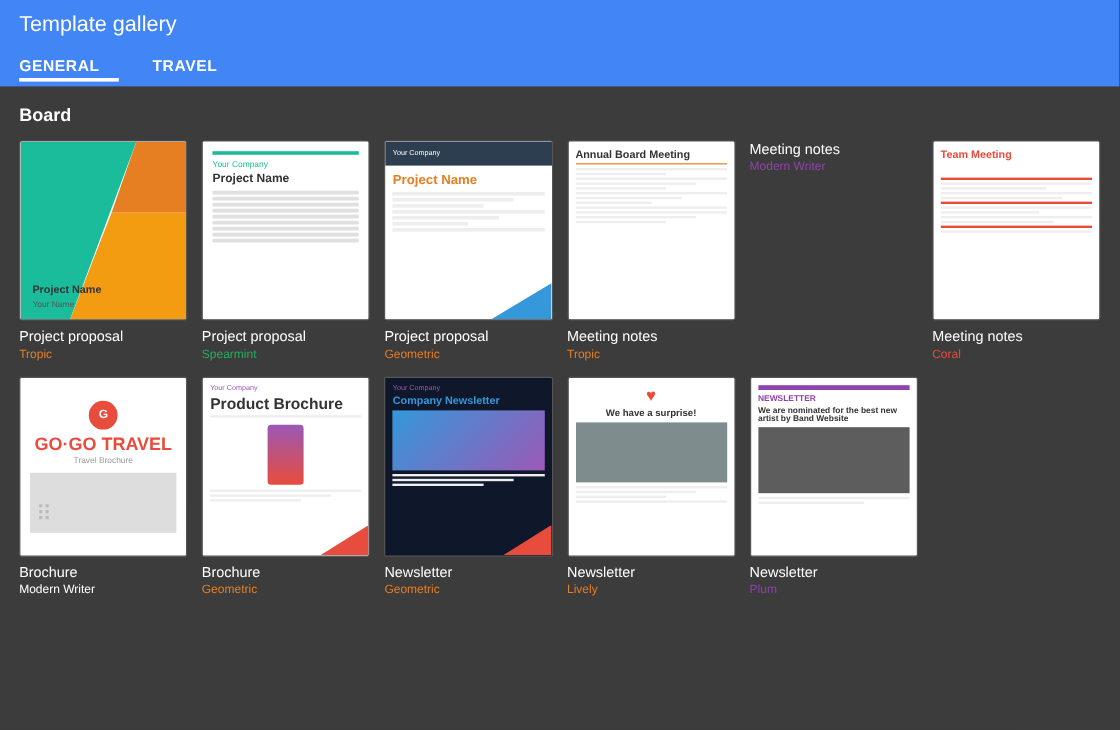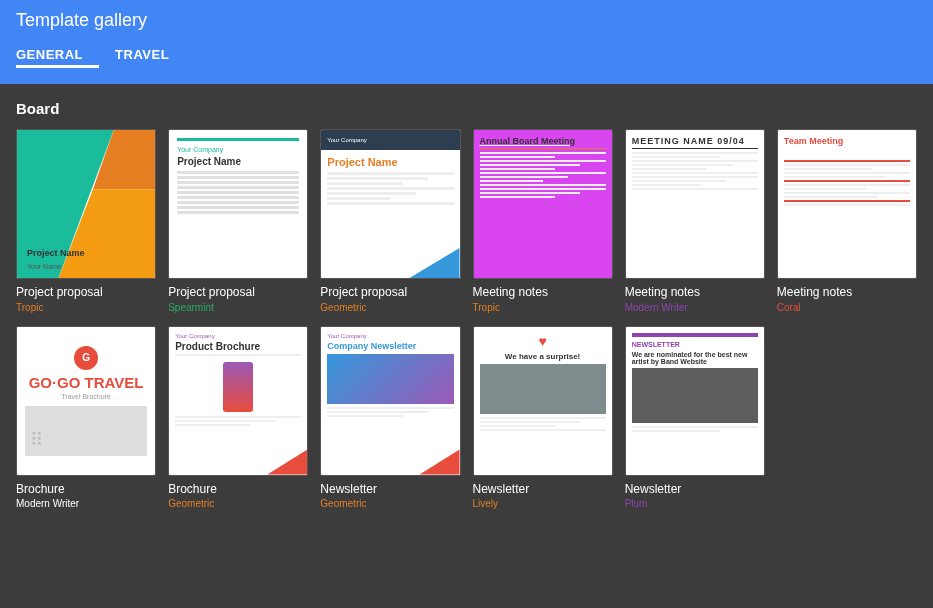--- a/index.html
+++ b/index.html
@@ -5,31 +5,31 @@
     * { box-sizing: border-box; margin: 0; padding: 0; }
     body {
       font-family: Arial, sans-serif;
       background: #3c3c3c;
       color: #fff;
       width: 933px;
       min-height: 608px;
     }
     .header {
       background: #4285f4;
-      padding: 10px 16px 16px 16px;
+      padding: 10px 16px 4px 16px;
     }
     .header-title {
       font-size: 18px;
       font-weight: 500;
       color: #fff;
       padding-bottom: 8px;
     }
     .tabs {
       display: flex;
-      gap: 0;
+      gap: 12px;
     }
     .tab {
       padding: 8px 16px 6px 0;
       font-size: 13px;
       font-weight: 600;
       color: #fff;
       cursor: pointer;
       letter-spacing: 0.5px;
       position: relative;
       margin-right: 16px;
@@ -190,23 +190,22 @@
       bottom: 0;
       right: 0;
       width: 50px;
       height: 30px;
       background: #3498db;
       clip-path: polygon(100% 0, 100% 100%, 0 100%);
     }
 
     
     .mn-tropic {
-      background: #d946ef;
-      padding: 6px;
-      text-decoration: underline;
+      background: #ffffff;
+      padding: 6px;
     }
     .mn-tropic .title {
       font-size: 9px;
       font-weight: bold;
       color: #333;
       border-bottom: 1px solid #e67e22;
       padding-bottom: 2px;
       margin-bottom: 3px;
     }
     .mn-tropic .line {
@@ -307,21 +306,21 @@
     .br-geometric {
       background: #fff;
       padding: 6px;
     }
     .br-geometric .company {
       font-size: 6px;
       color: #9b59b6;
       margin-bottom: 2px;
     }
     .br-geometric .title {
-      font-size: 10px;
+      font-size: 13px;
       font-weight: bold;
       color: #333;
       margin-bottom: 2px;
     }
     .br-geometric .phone-img {
       width: 30px;
       height: 50px;
       background: linear-gradient(180deg, #9b59b6, #e74c3c);
       margin: 4px auto;
       border-radius: 3px;
@@ -336,21 +335,21 @@
       bottom: 0;
       right: 0;
       width: 40px;
       height: 25px;
       background: #e74c3c;
       clip-path: polygon(100% 0, 100% 100%, 0 100%);
     }
 
     
     .nl-geometric {
-      background: #ffffff;
+      background: #0f172a;
       padding: 6px;
     }
     .nl-geometric .company {
       font-size: 6px;
       color: #9b59b6;
       margin-bottom: 2px;
     }
     .nl-geometric .title {
       font-size: 9px;
       font-weight: bold;
@@ -536,34 +535,20 @@
         <div class="line"></div>
         <div class="line"></div>
         <div class="line" style="width:80%"></div>
         <div class="line" style="width:60%"></div>
       </div>
       <div class="template-name">Meeting notes</div>
       <div class="template-sub color-tropic">Tropic</div>
     </div>
 
     <div class="template-item">
-      <div class="template-thumb mn-modern">
-        <div class="big-title">MEETING NAME 09/04</div>
-        <div class="divider"></div>
-        <div class="line"></div>
-        <div class="line" style="width:70%"></div>
-        <div class="line"></div>
-        <div class="line" style="width:80%"></div>
-        <div class="line" style="width:60%"></div>
-        <div class="line"></div>
-        <div class="line"></div>
-        <div class="line" style="width:75%"></div>
-        <div class="line" style="width:55%"></div>
-        <div class="line"></div>
-      </div>
       <div class="template-name">Meeting notes</div>
       <div class="template-sub color-modern-writer">Modern Writer</div>
     </div>
 
     <div class="template-item">
       <div class="template-thumb mn-coral">
         <div class="title">Team Meeting</div>
         <div class="red-line"></div>
         <div class="line"></div>
         <div class="line" style="width:70%"></div>

